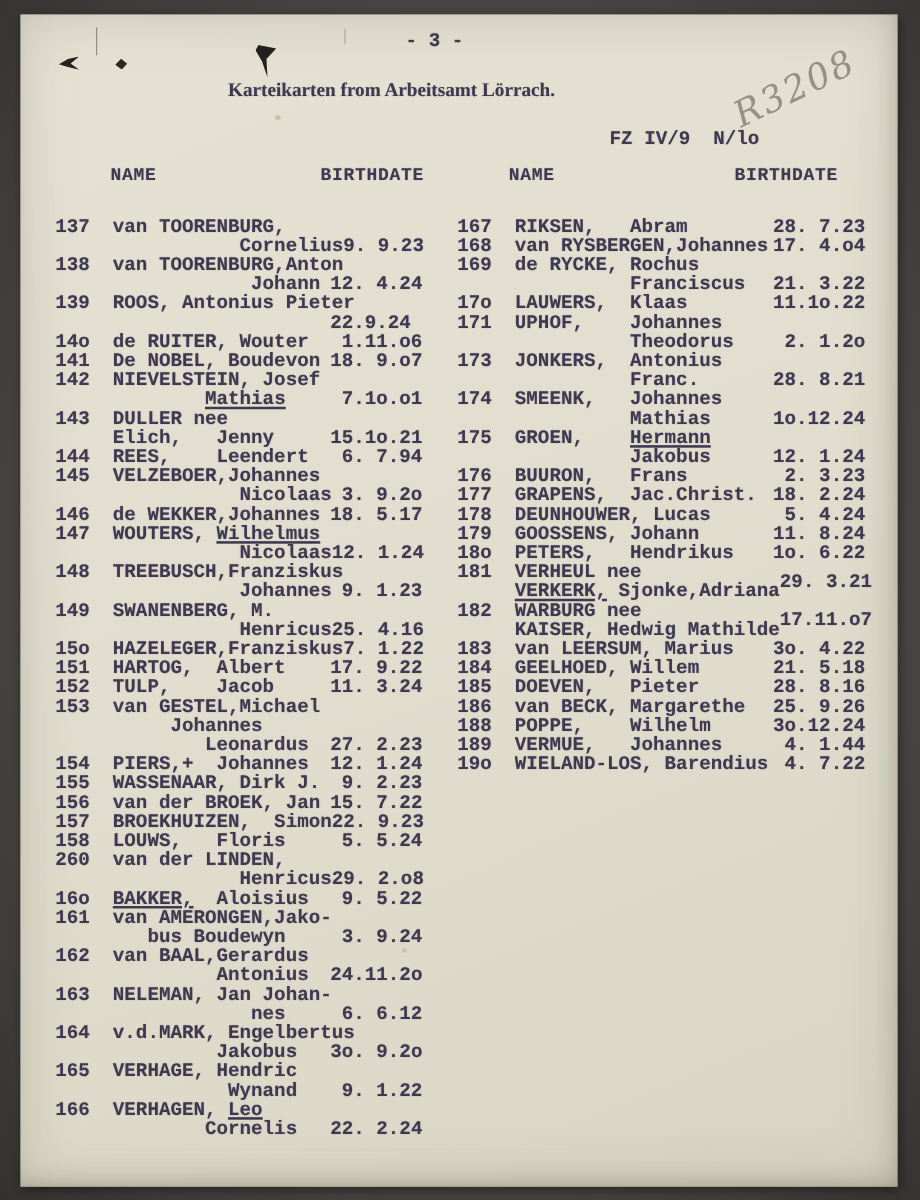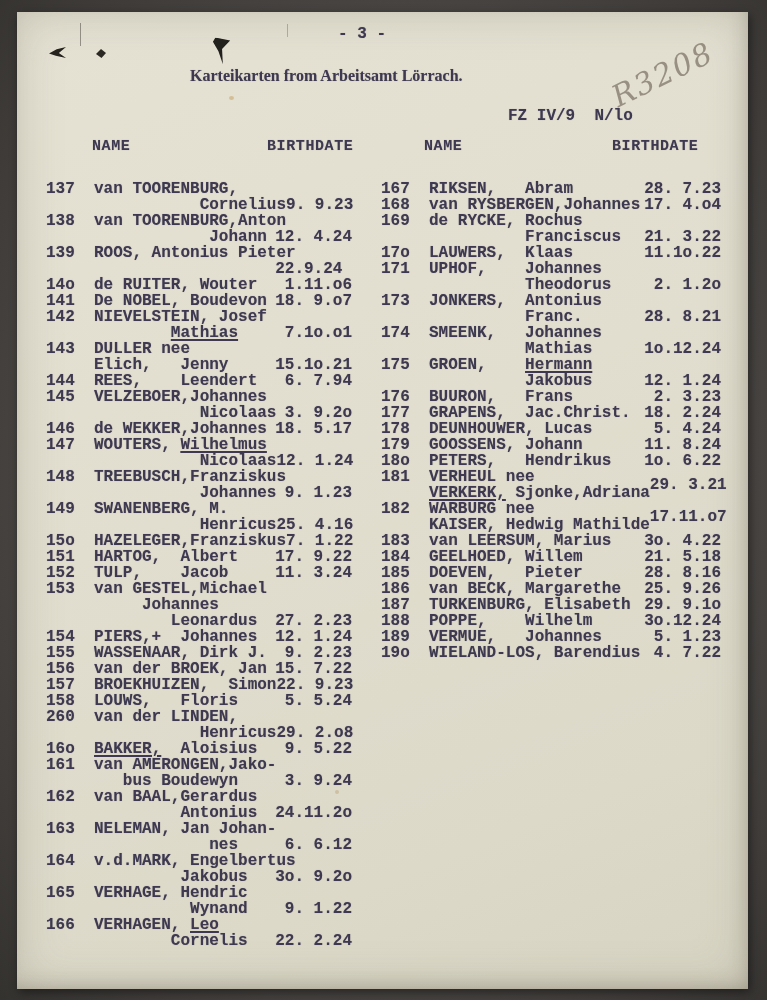--- a/index.html
+++ b/index.html
@@ -354,29 +354,25 @@
       </div>
       <div class="line">
         <span class="t">185  DOEVEN,   Pieter</span>
         <span class="d">28. 8.16</span>
       </div>
       <div class="line">
         <span class="t">186  van BECK, Margarethe</span>
         <span class="d">25. 9.26</span>
       </div>
       <div class="line">
-        <span class="t">187  TURKENBURG, Elisabeth</span>
-        <span class="d">29. 9.1o</span>
-      </div>
-      <div class="line">
         <span class="t">188  POPPE,    Wilhelm</span>
         <span class="d">3o.12.24</span>
       </div>
       <div class="line">
         <span class="t">189  VERMUE,   Johannes</span>
-        <span class="d">5. 1.23</span>
+        <span class="d">4. 1.44</span>
       </div>
       <div class="line">
         <span class="t">19o  WIELAND-LOS, Barendius</span>
         <span class="d">4. 7.22</span>
       </div>
     </div>
 </div>
 
 </body></html>

